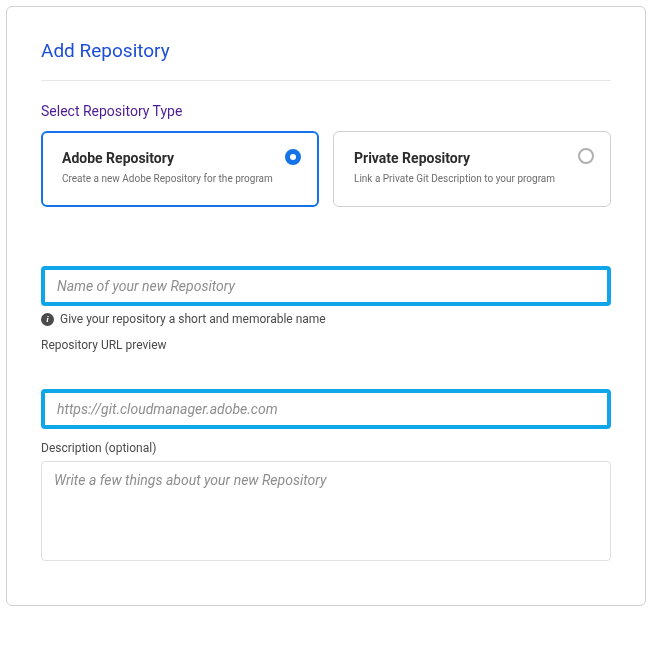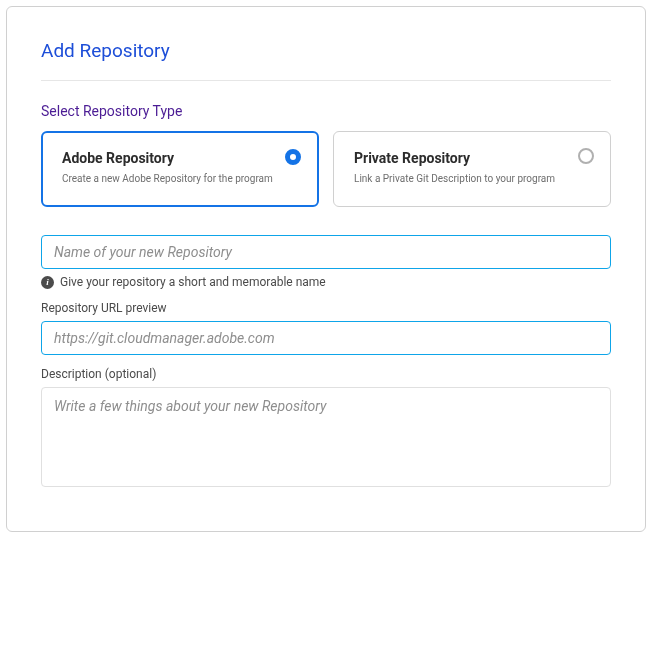--- a/index.html
+++ b/index.html
@@ -79,27 +79,28 @@
       border: 2px solid #b0b0b0;
       background: #fff;
     }
     .field-label {
       font-size: 12px;
       color: #4b4b4b;
       margin-bottom: 6px;
     }
     .text-input {
       width: 100%;
-      border: 1px solid #0ea5e9;
+      border: 4px solid #0ea5e9;
       border-radius: 4px;
       padding: 8px 12px;
       font-size: 14px;
       font-style: italic;
       color: #8e8e8e;
       font-family: inherit;
+      margin-top: 31px;
     }
     .text-input::placeholder {
       color: #8e8e8e;
       font-style: italic;
     }
     .textarea {
       width: 100%;
       border: 1px solid #e0e0e0;
       border-radius: 4px;
       padding: 10px 12px;

